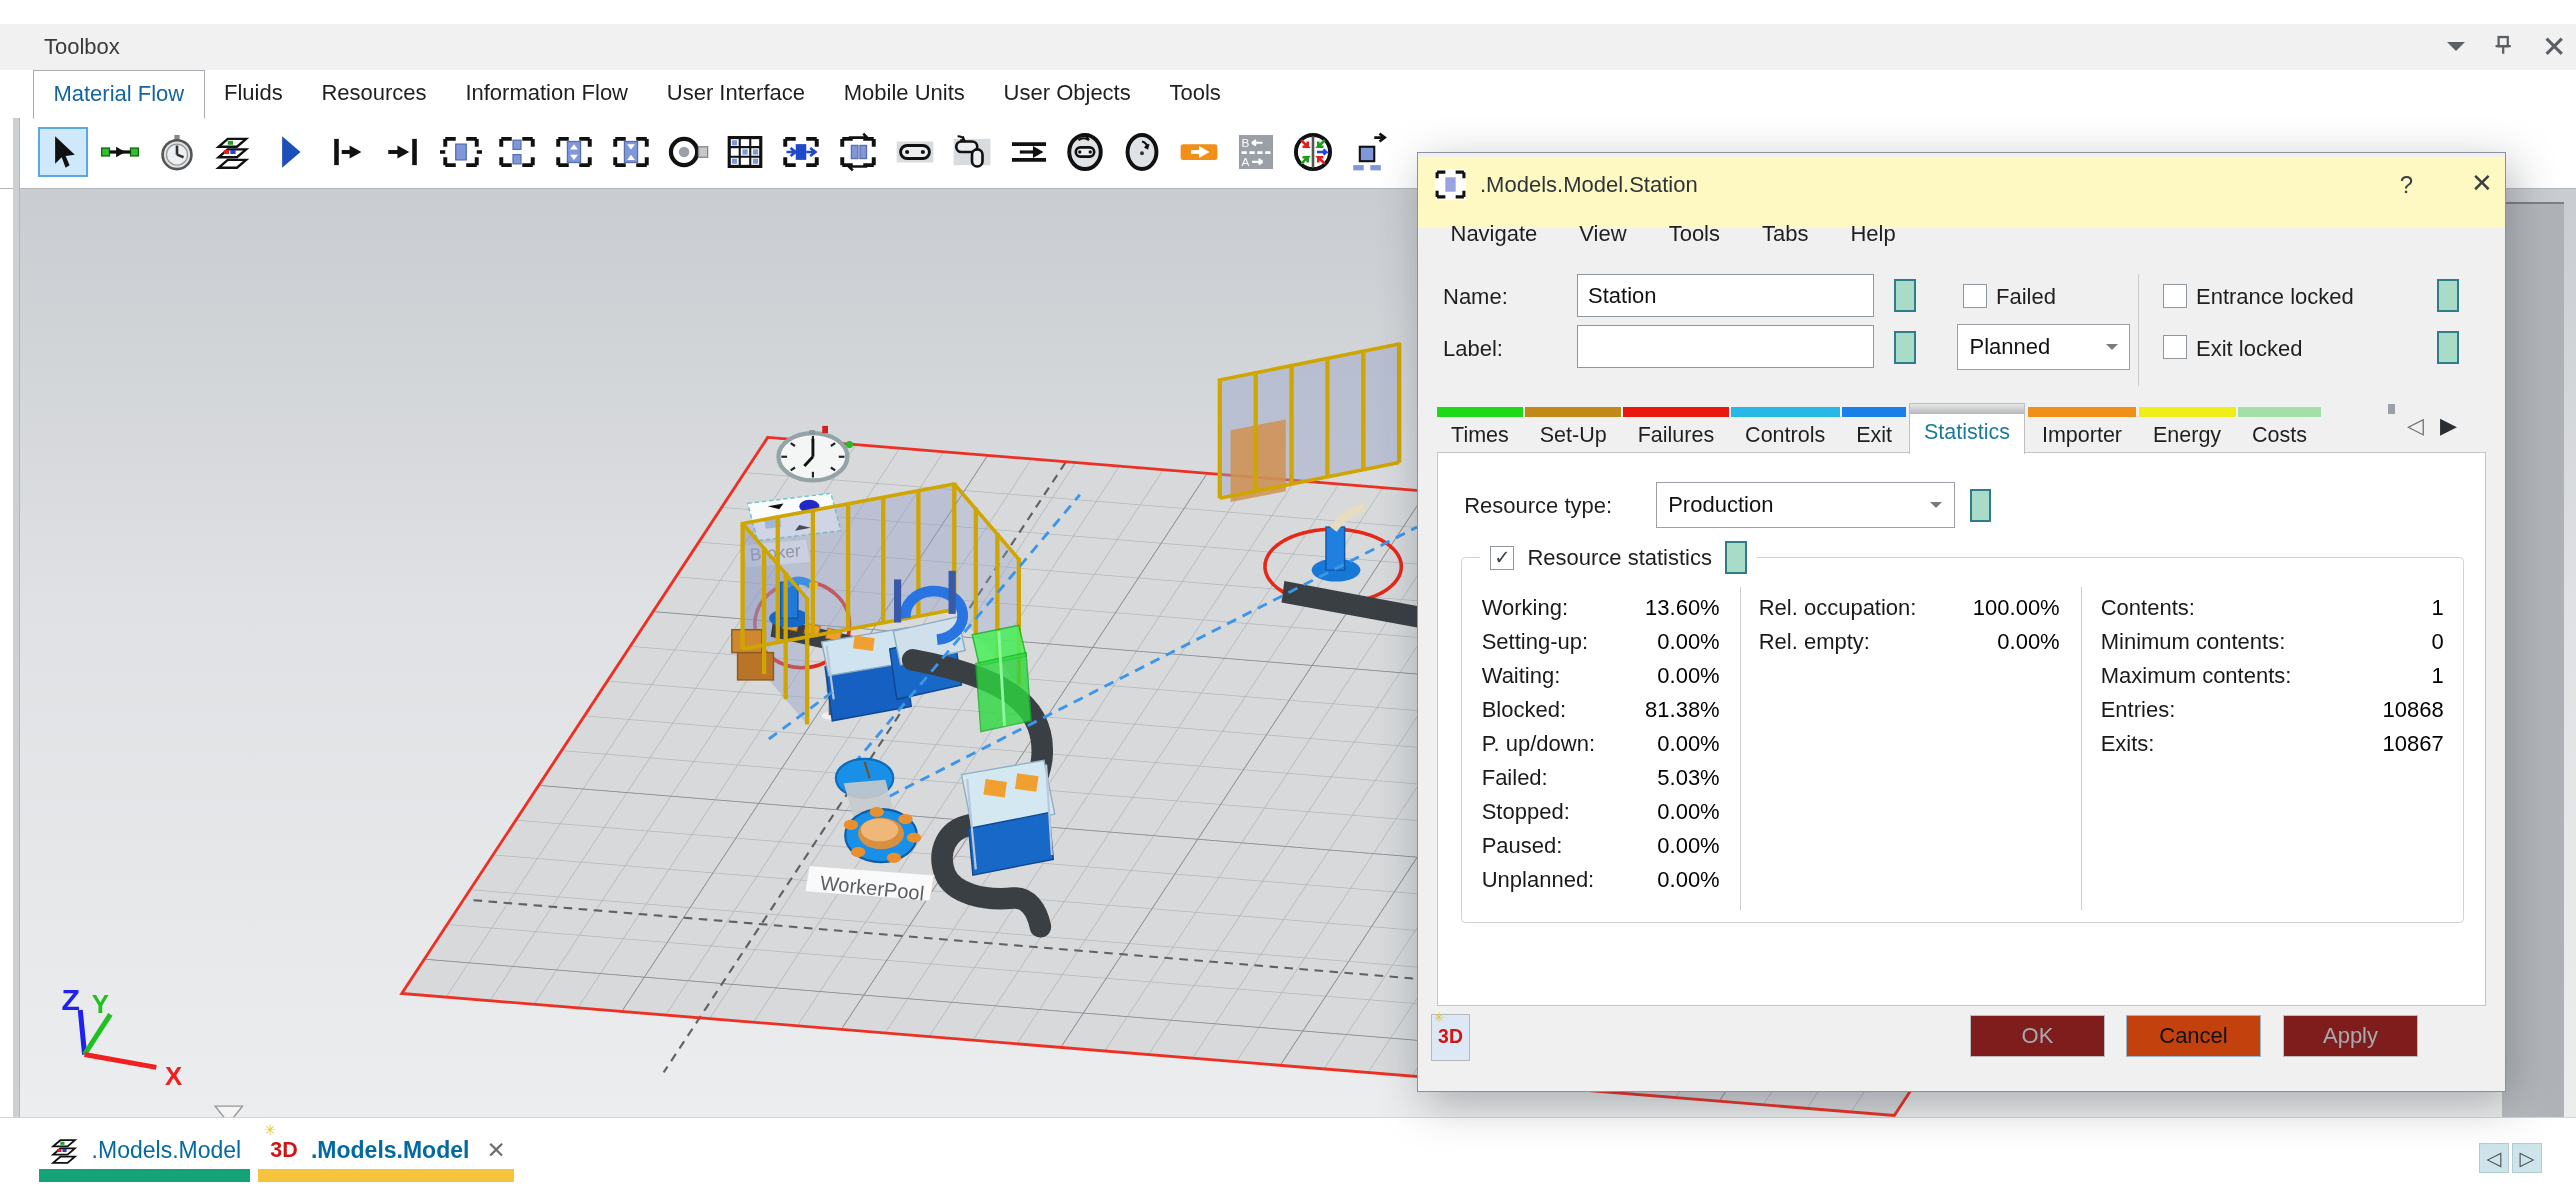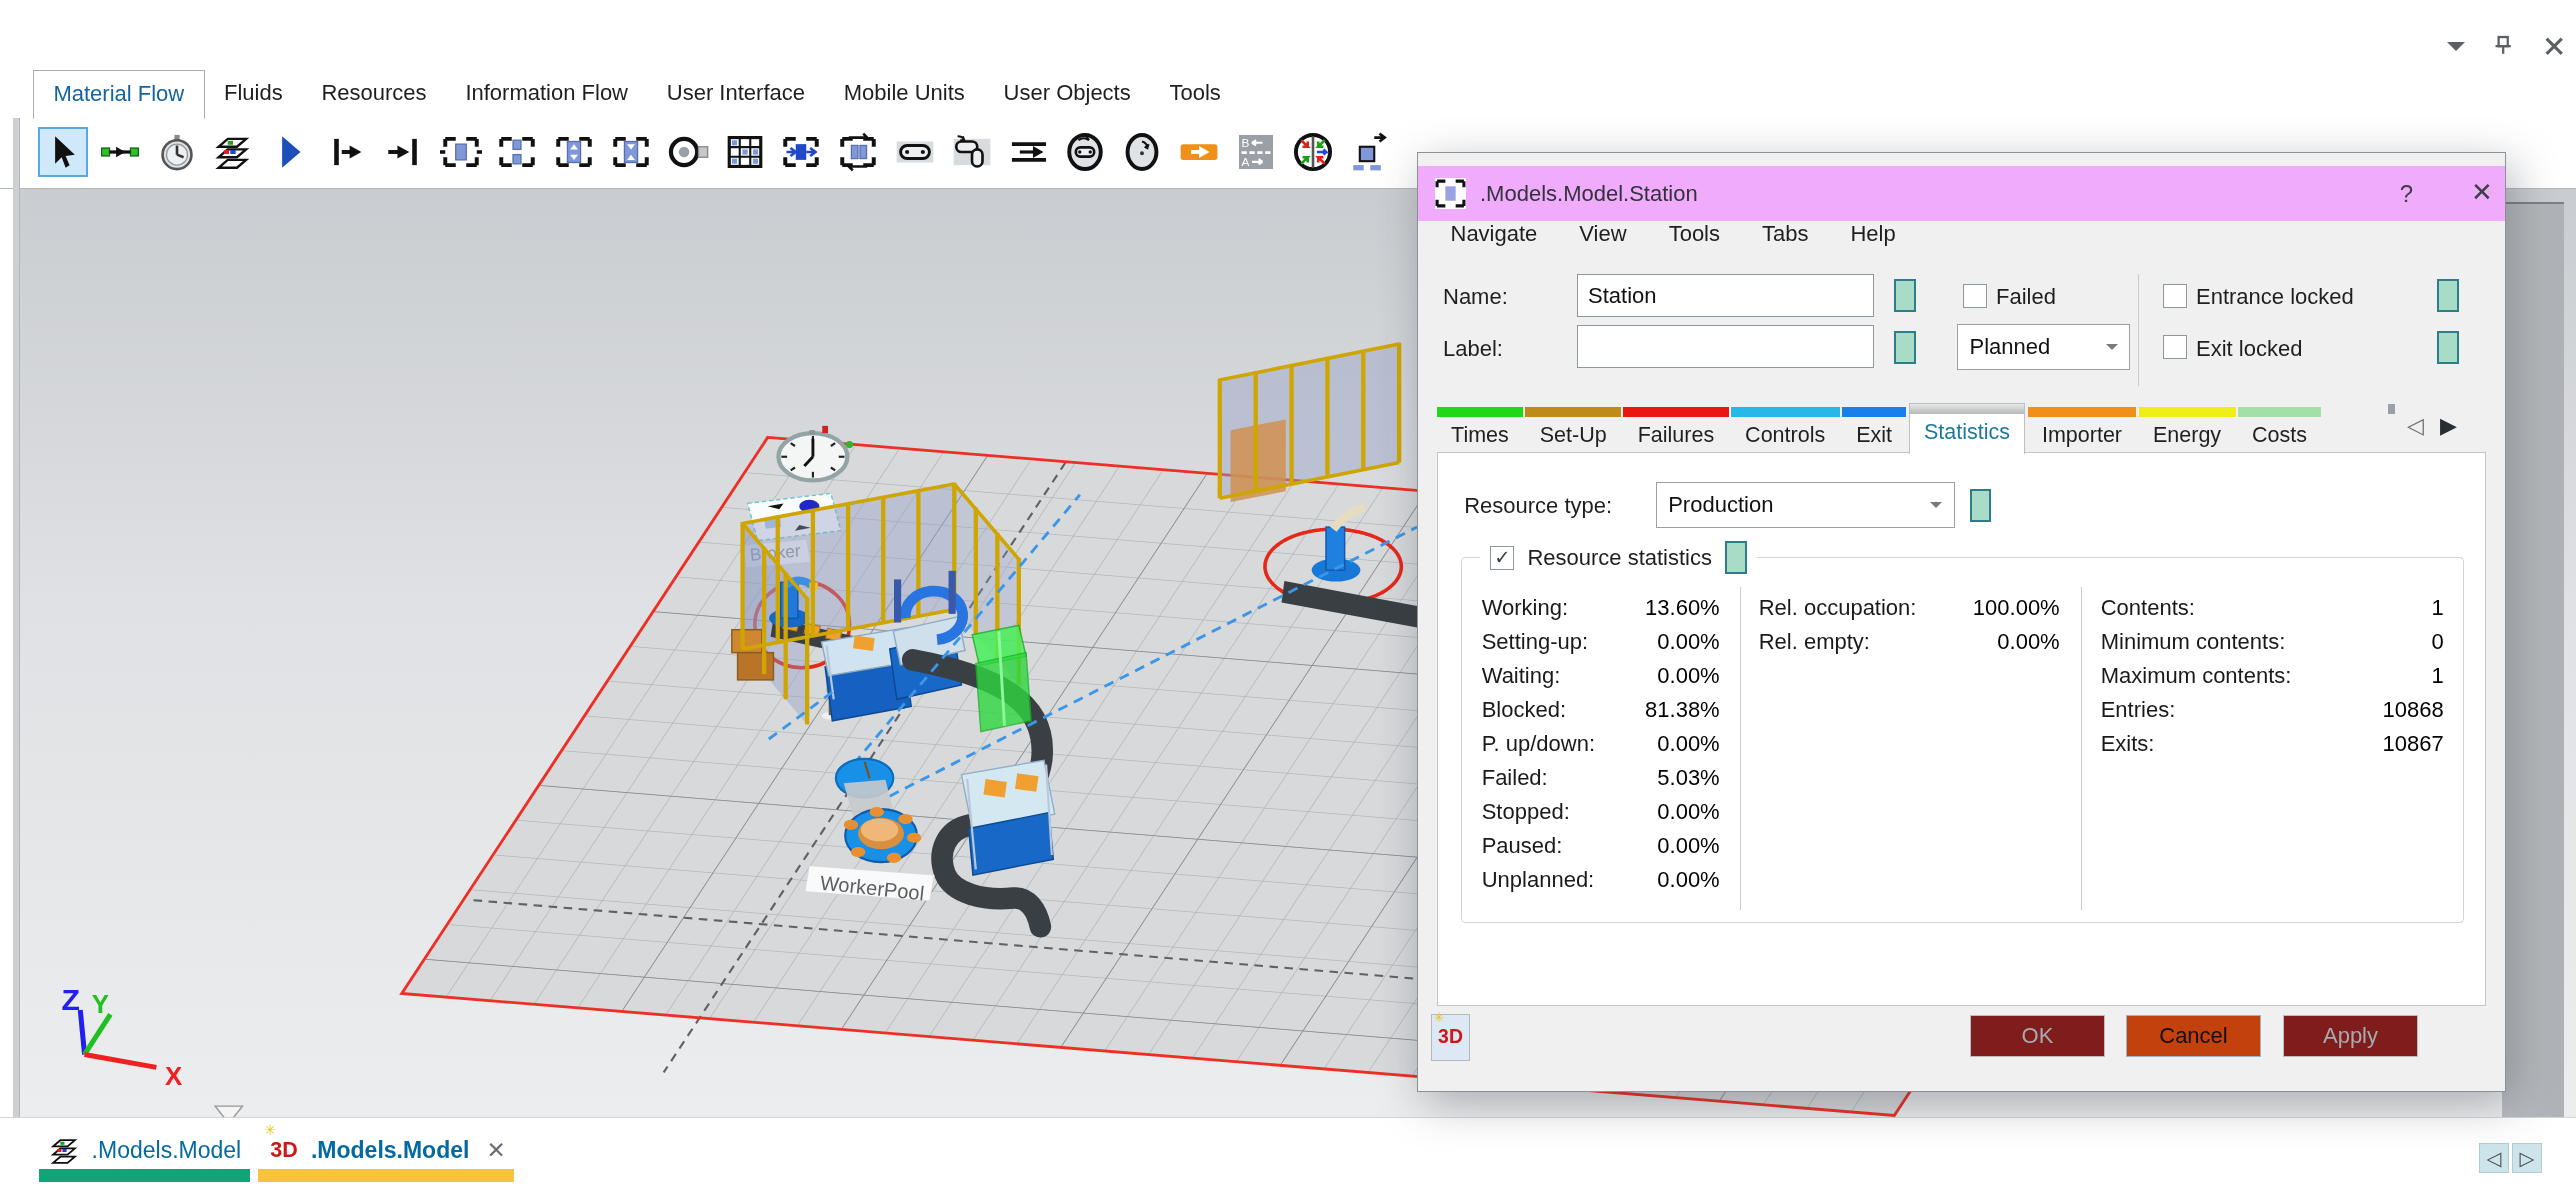--- a/index.html
+++ b/index.html
@@ -47,21 +47,21 @@
   .bot-close{font-size:23px;color:#6a6e72;margin-left:7.2px;}
   .bot-underline{position:absolute;left:0;bottom:-5.7px;height:13px;width:100%;}
   .icon-3d{color:#cf1616;font-weight:bold;font-size:21.5px;position:relative;}
   .icon-3d .sparkle{position:absolute;left:-2.9px;top:-11.5px;color:#e8c623;font-size:14.4px;font-weight:normal;}
   .bot-scroll{position:absolute;top:25px;width:30px;height:30px;background:#cde5ea;border:0.7px solid #b2ccd4;
               font-size:19.4px;line-height:29px;text-align:center;color:#4a4e52;box-sizing:border-box;}
 
   
   .dialog{position:absolute;left:1417px;top:152px;width:1089px;height:940px;background:#f0f0f1;
           border:1.4px solid #8b9197;box-shadow:7.2px 11.5px 43px rgba(40,50,60,.35);z-index:10;box-sizing:border-box;}
-  .dlg-title{position:absolute;left:0;top:13px;width:100%;height:55px;background:#f0abfc;}
+  .dlg-title{position:absolute;left:0;top:4px;width:100%;height:71px;background:#fef9c3;}
   .dlg-title .app-icon{position:absolute;left:16px;top:10.8px;width:33px;height:33px;}
   .dlg-title .ttl{position:absolute;left:62px;top:0;font-size:22px;line-height:55px;color:#303438;}
   .dlg-help{position:absolute;left:967px;top:0;width:43px;font-size:24px;line-height:55px;text-align:center;color:#3c4044;}
   .dlg-close{position:absolute;left:1039px;top:0;width:50px;font-size:26px;line-height:53px;text-align:center;color:#3c4044;}
   #dlg-menu{position:absolute;left:11.5px;top:55px;height:52px;display:flex;align-items:center;}
   #dlg-menu span{font-size:22px;color:#1f1f1f;padding:0 21px;white-space:nowrap;}
 
   .fld-label{position:absolute;font-size:22px;color:#1f1f1f;white-space:nowrap;}
   .txt-input{position:absolute;background:#fff;border:1.4px solid #8f979e;font-size:22px;color:#111;
              padding:0 10px;font-family:inherit;box-sizing:border-box;}
@@ -102,20 +102,23 @@
   #btn-cancel{background:#c2410c;border:1.4px solid #9ab4cc;color:#101010;}
   #btn-3d{position:absolute;left:13px;top:861px;width:39px;height:47px;background:#dce8f4;border:1.4px solid #b4b8bc;
           color:#cf1616;font-weight:bold;font-size:19.4px;line-height:43px;text-align:center;box-sizing:border-box;}
   #btn-3d .sparkle{position:absolute;left:1.4px;top:-4.3px;color:#e8c623;font-size:13px;font-weight:normal;line-height:13px;}
 </style>
 </head>
 <body>
 
 <div class="screen">
 
+  <div class="titlebar">
+    <span>Toolbox</span>
+  </div>
   <div class="win-controls">
     <span class="collapse-icon"></span>
     <span class="pin-icon">
       <svg viewBox="0 0 32 32">
           <g fill="none" stroke="#5c6064" stroke-width="3">
             <rect x="10" y="4" width="12" height="12"></rect>
             <path d="M6 16h20M16 16v10"></path>
           </g>
         </svg>
     </span>

